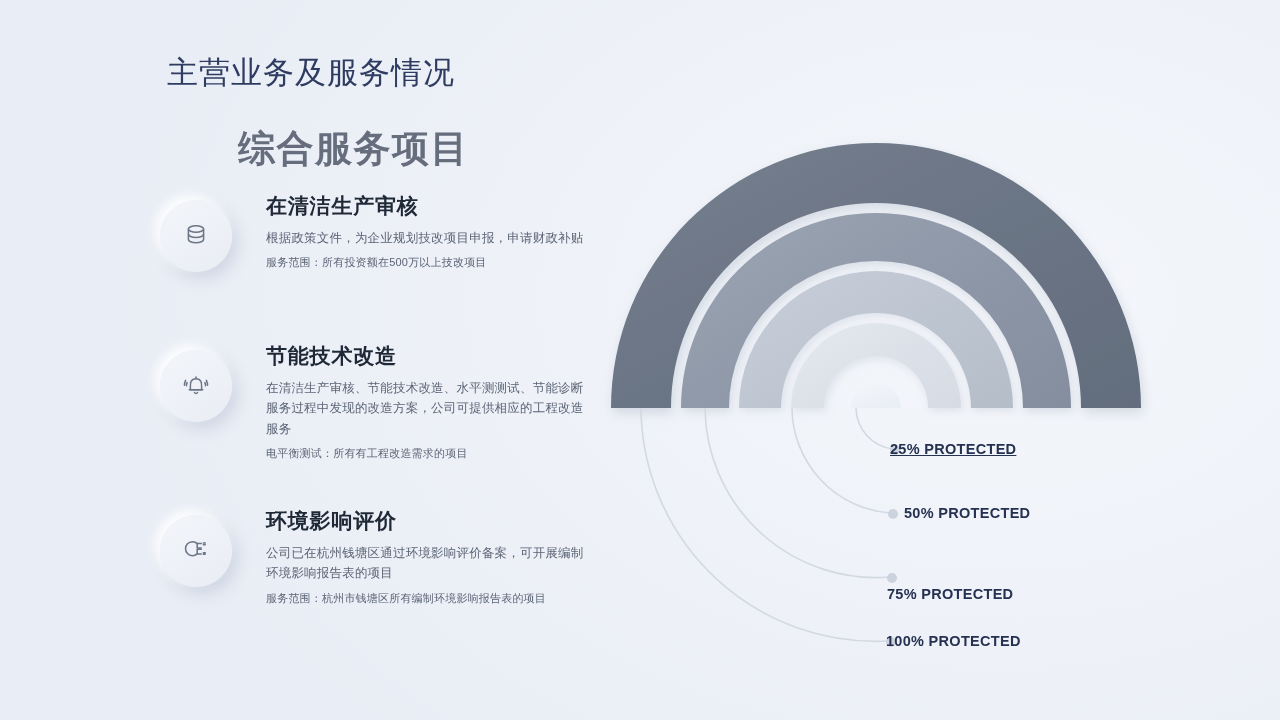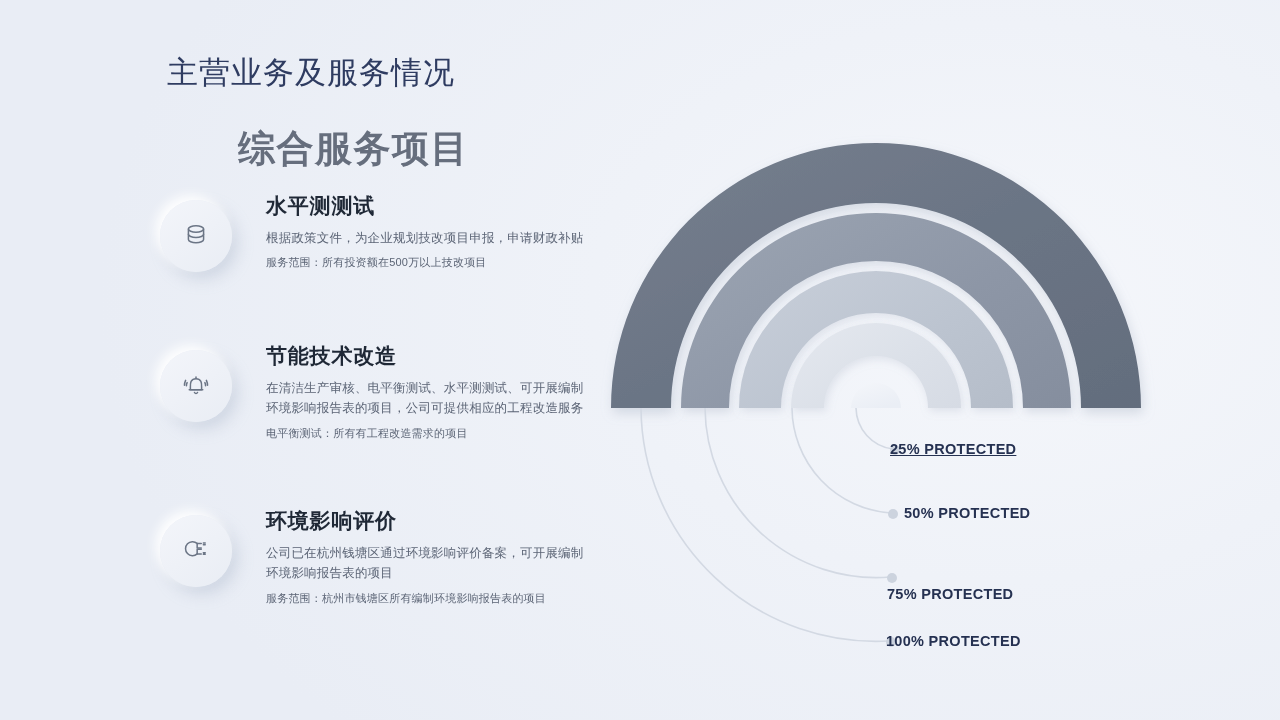--- a/index.html
+++ b/index.html
@@ -162,40 +162,40 @@
 
   <div class="feature" style="top:200px;">
     <div class="feature-icon">
       <svg width="28" height="28" viewBox="0 0 24 24" fill="none" stroke="#6b7585" stroke-width="1.3" stroke-linecap="round" stroke-linejoin="round">
         <ellipse cx="12" cy="6" rx="6.5" ry="2.8"></ellipse>
         <path d="M5.5 6v4.5c0 1.55 2.91 2.8 6.5 2.8s6.5-1.25 6.5-2.8V6"></path>
         <path d="M5.5 10.5V15c0 1.55 2.91 2.8 6.5 2.8s6.5-1.25 6.5-2.8v-4.5"></path>
       </svg>
     </div>
     <div class="feature-body">
-      <div class="feature-title">水平测测试</div>
+      <div class="feature-title">在清洁生产审核</div>
       <p class="feature-desc">根据政策文件，为企业规划技改项目申报，申请财政补贴</p>
       <p class="feature-scope">服务范围：所有投资额在500万以上技改项目</p>
     </div>
   </div>
 
   <div class="feature" style="top:350px;">
     <div class="feature-icon">
       <svg width="28" height="28" viewBox="0 0 24 24" fill="none" stroke="#6b7585" stroke-width="1.3" stroke-linecap="round" stroke-linejoin="round">
         <path d="M7.2 15.2c0-3.3-.3-5.6.6-7.2.8-1.4 2.3-2.2 4.2-2.2s3.4.8 4.2 2.2c.9 1.6.6 3.9.6 7.2z"></path>
         <path d="M6.2 15.2h11.6"></path>
         <path d="M10.7 17.6c.3.6.8.9 1.3.9s1-.3 1.3-.9"></path>
         <path d="M12 4.2v1.3"></path>
         <path d="M4.4 9.1c-.4.8-.6 1.7-.6 2.6M3.1 7.2c-.6 1.3-1 2.7-1 4.2"></path>
         <path d="M19.6 9.1c.4.8.6 1.7.6 2.6M20.9 7.2c.6 1.3 1 2.7 1 4.2"></path>
       </svg>
     </div>
     <div class="feature-body">
       <div class="feature-title">节能技术改造</div>
-      <p class="feature-desc">在清洁生产审核、电平衡测试、水平测测试、可开展编制环境影响报告表的项目，公司可提供相应的工程改造服务</p>
+      <p class="feature-desc">在清洁生产审核、节能技术改造、水平测测试、节能诊断服务过程中发现的改造方案，公司可提供相应的工程改造服务</p>
       <p class="feature-scope">电平衡测试：所有有工程改造需求的项目</p>
     </div>
   </div>
 
   <div class="feature" style="top:515px;">
     <div class="feature-icon">
       <svg width="28" height="28" viewBox="0 0 24 24" fill="none" stroke="#6b7585" stroke-width="1.3" stroke-linecap="round" stroke-linejoin="round">
         <path d="M16.5 5.5H13v4h3.5"></path>
         <path d="M16.5 14.5H13v-4h3.5"></path>
         <path d="M13 5.5a6 6 0 1 0 0 9"></path>

